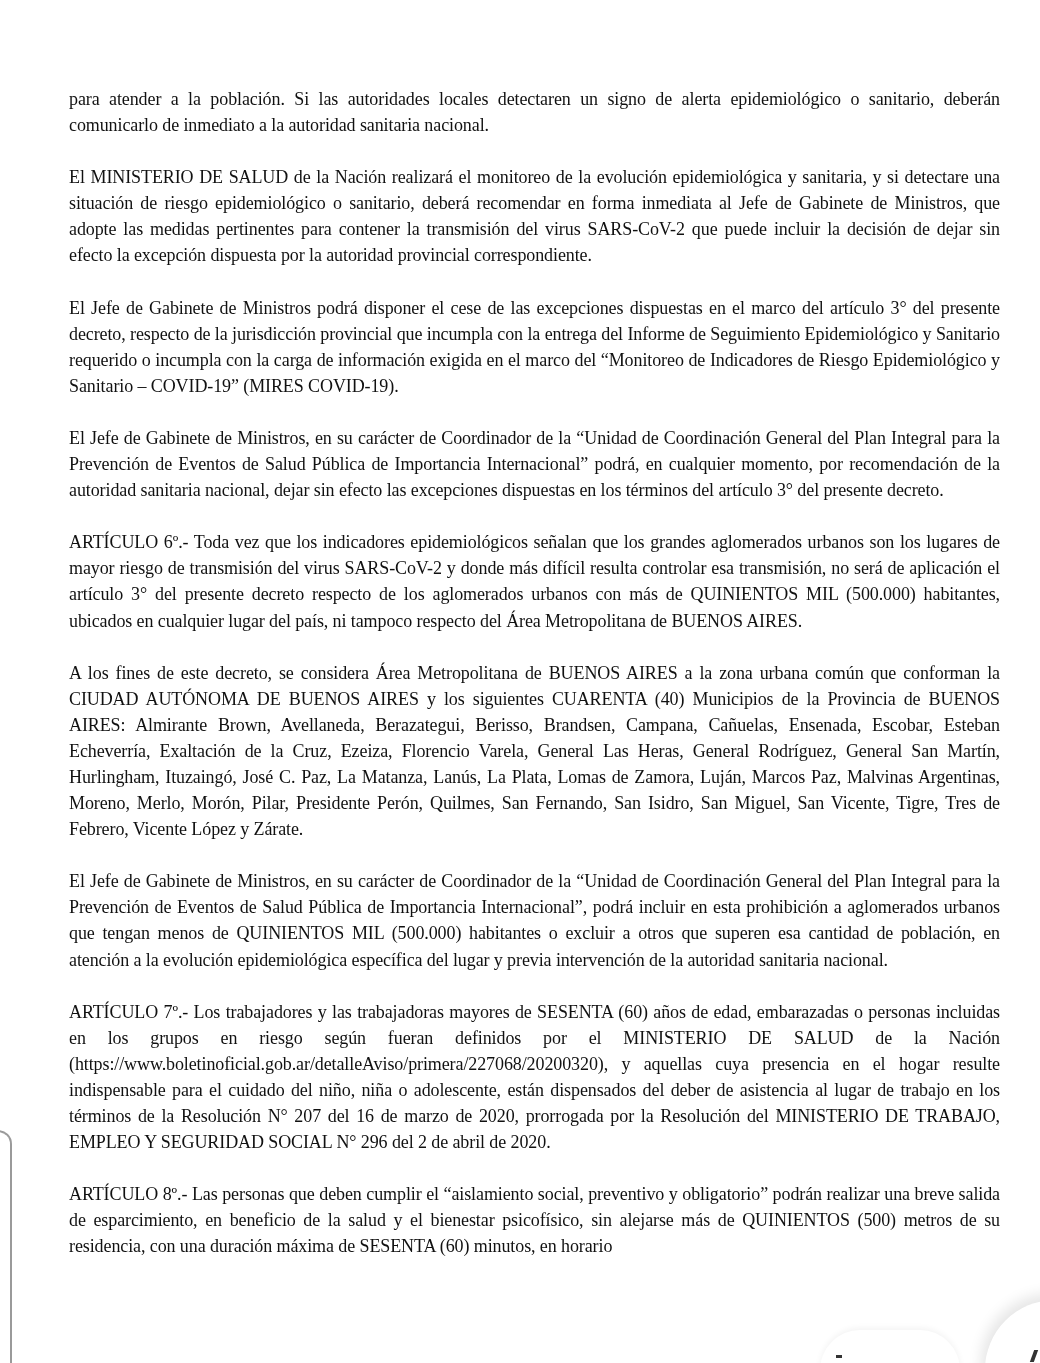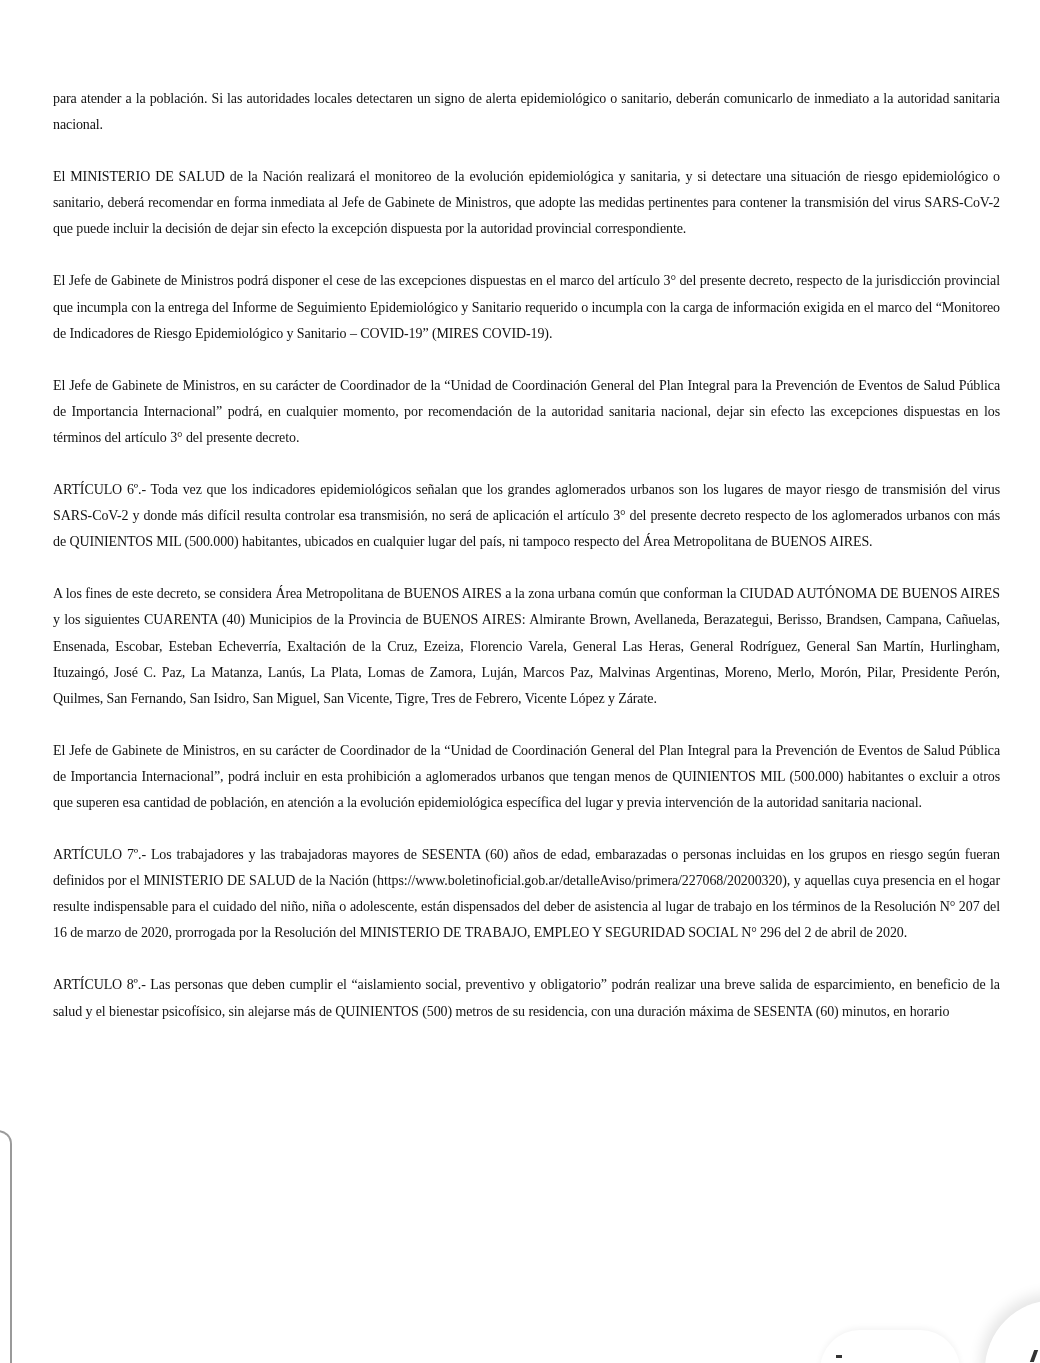--- a/index.html
+++ b/index.html
@@ -15,22 +15,22 @@
     font-family: "Liberation Serif", "DejaVu Serif", serif;
     color: #111111;
   }
   .page {
     position: absolute;
     left: 53px;
     top: 86px;
     width: 947px;
   }
   .para {
-    margin: 0 0 26px 0;
-    font-size: 14px;
+    margin: 0 0 26px 16px;
+    font-size: 18px;
     line-height: 26.1px;
     text-align: justify;
     letter-spacing: -0.1px;
   }
   .para:last-child { margin-bottom: 0; }
   
   .left-panel-edge {
     position: absolute;
     left: -22px;
     top: 1130px;

